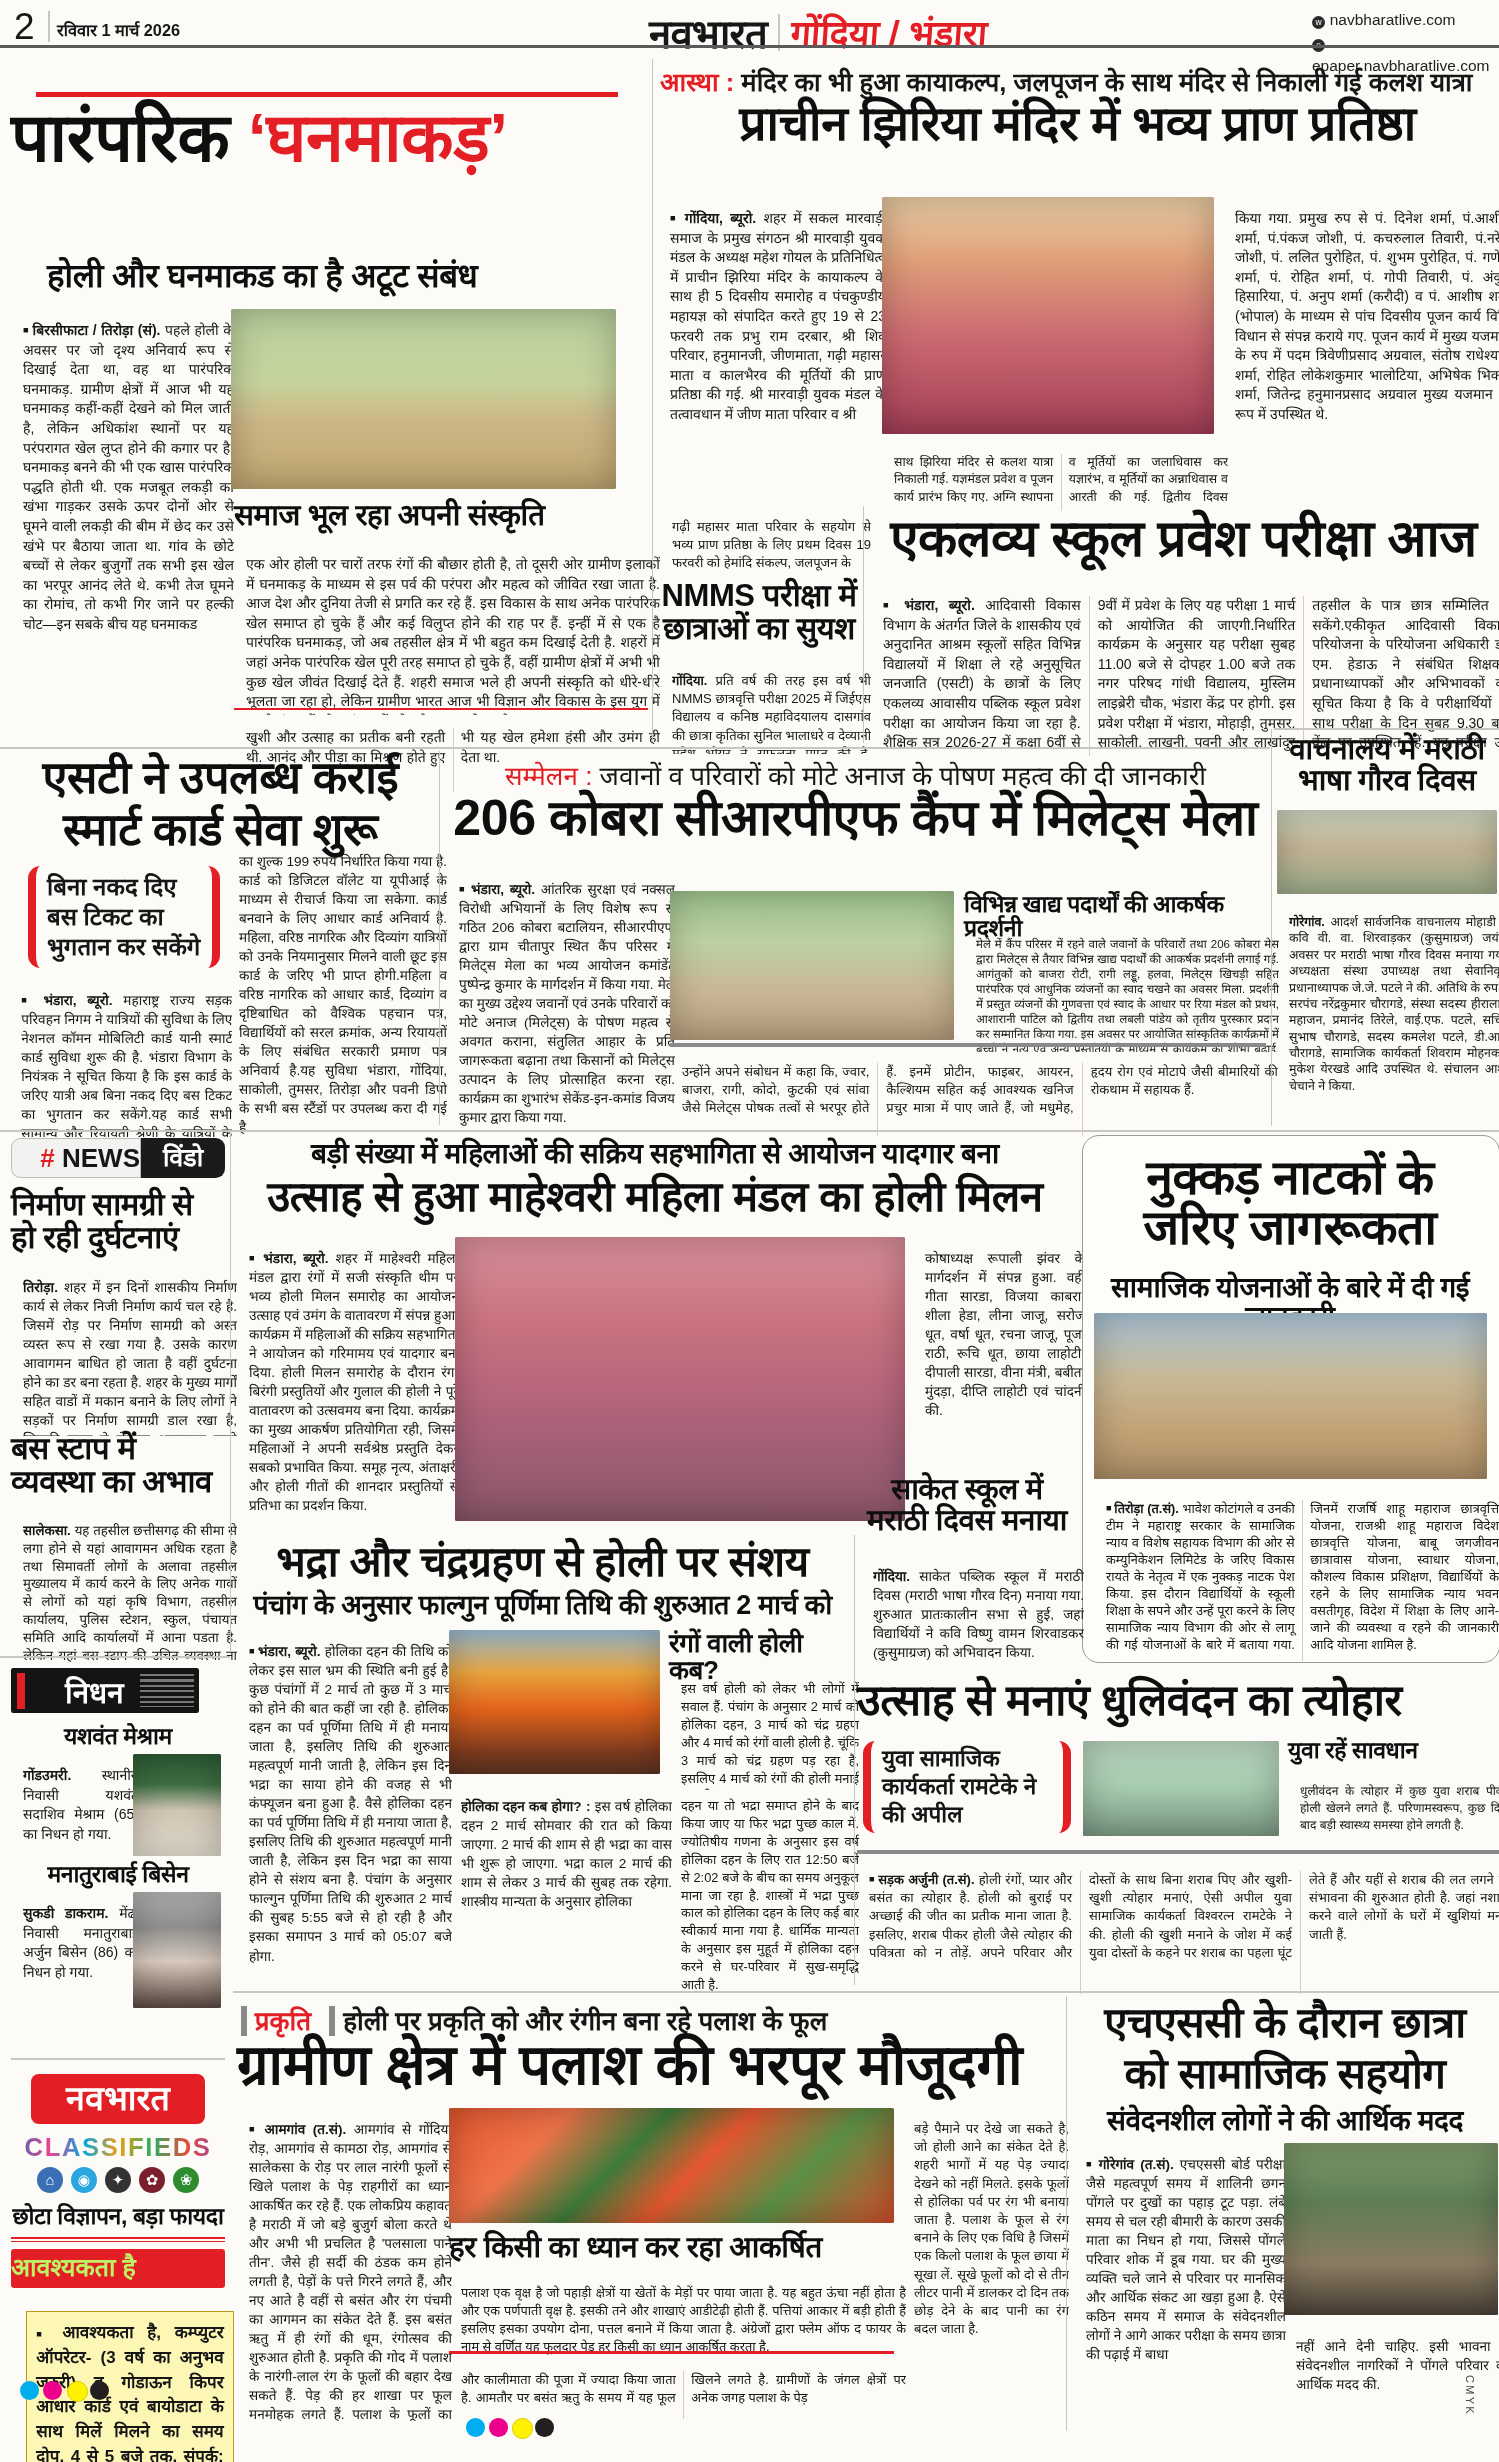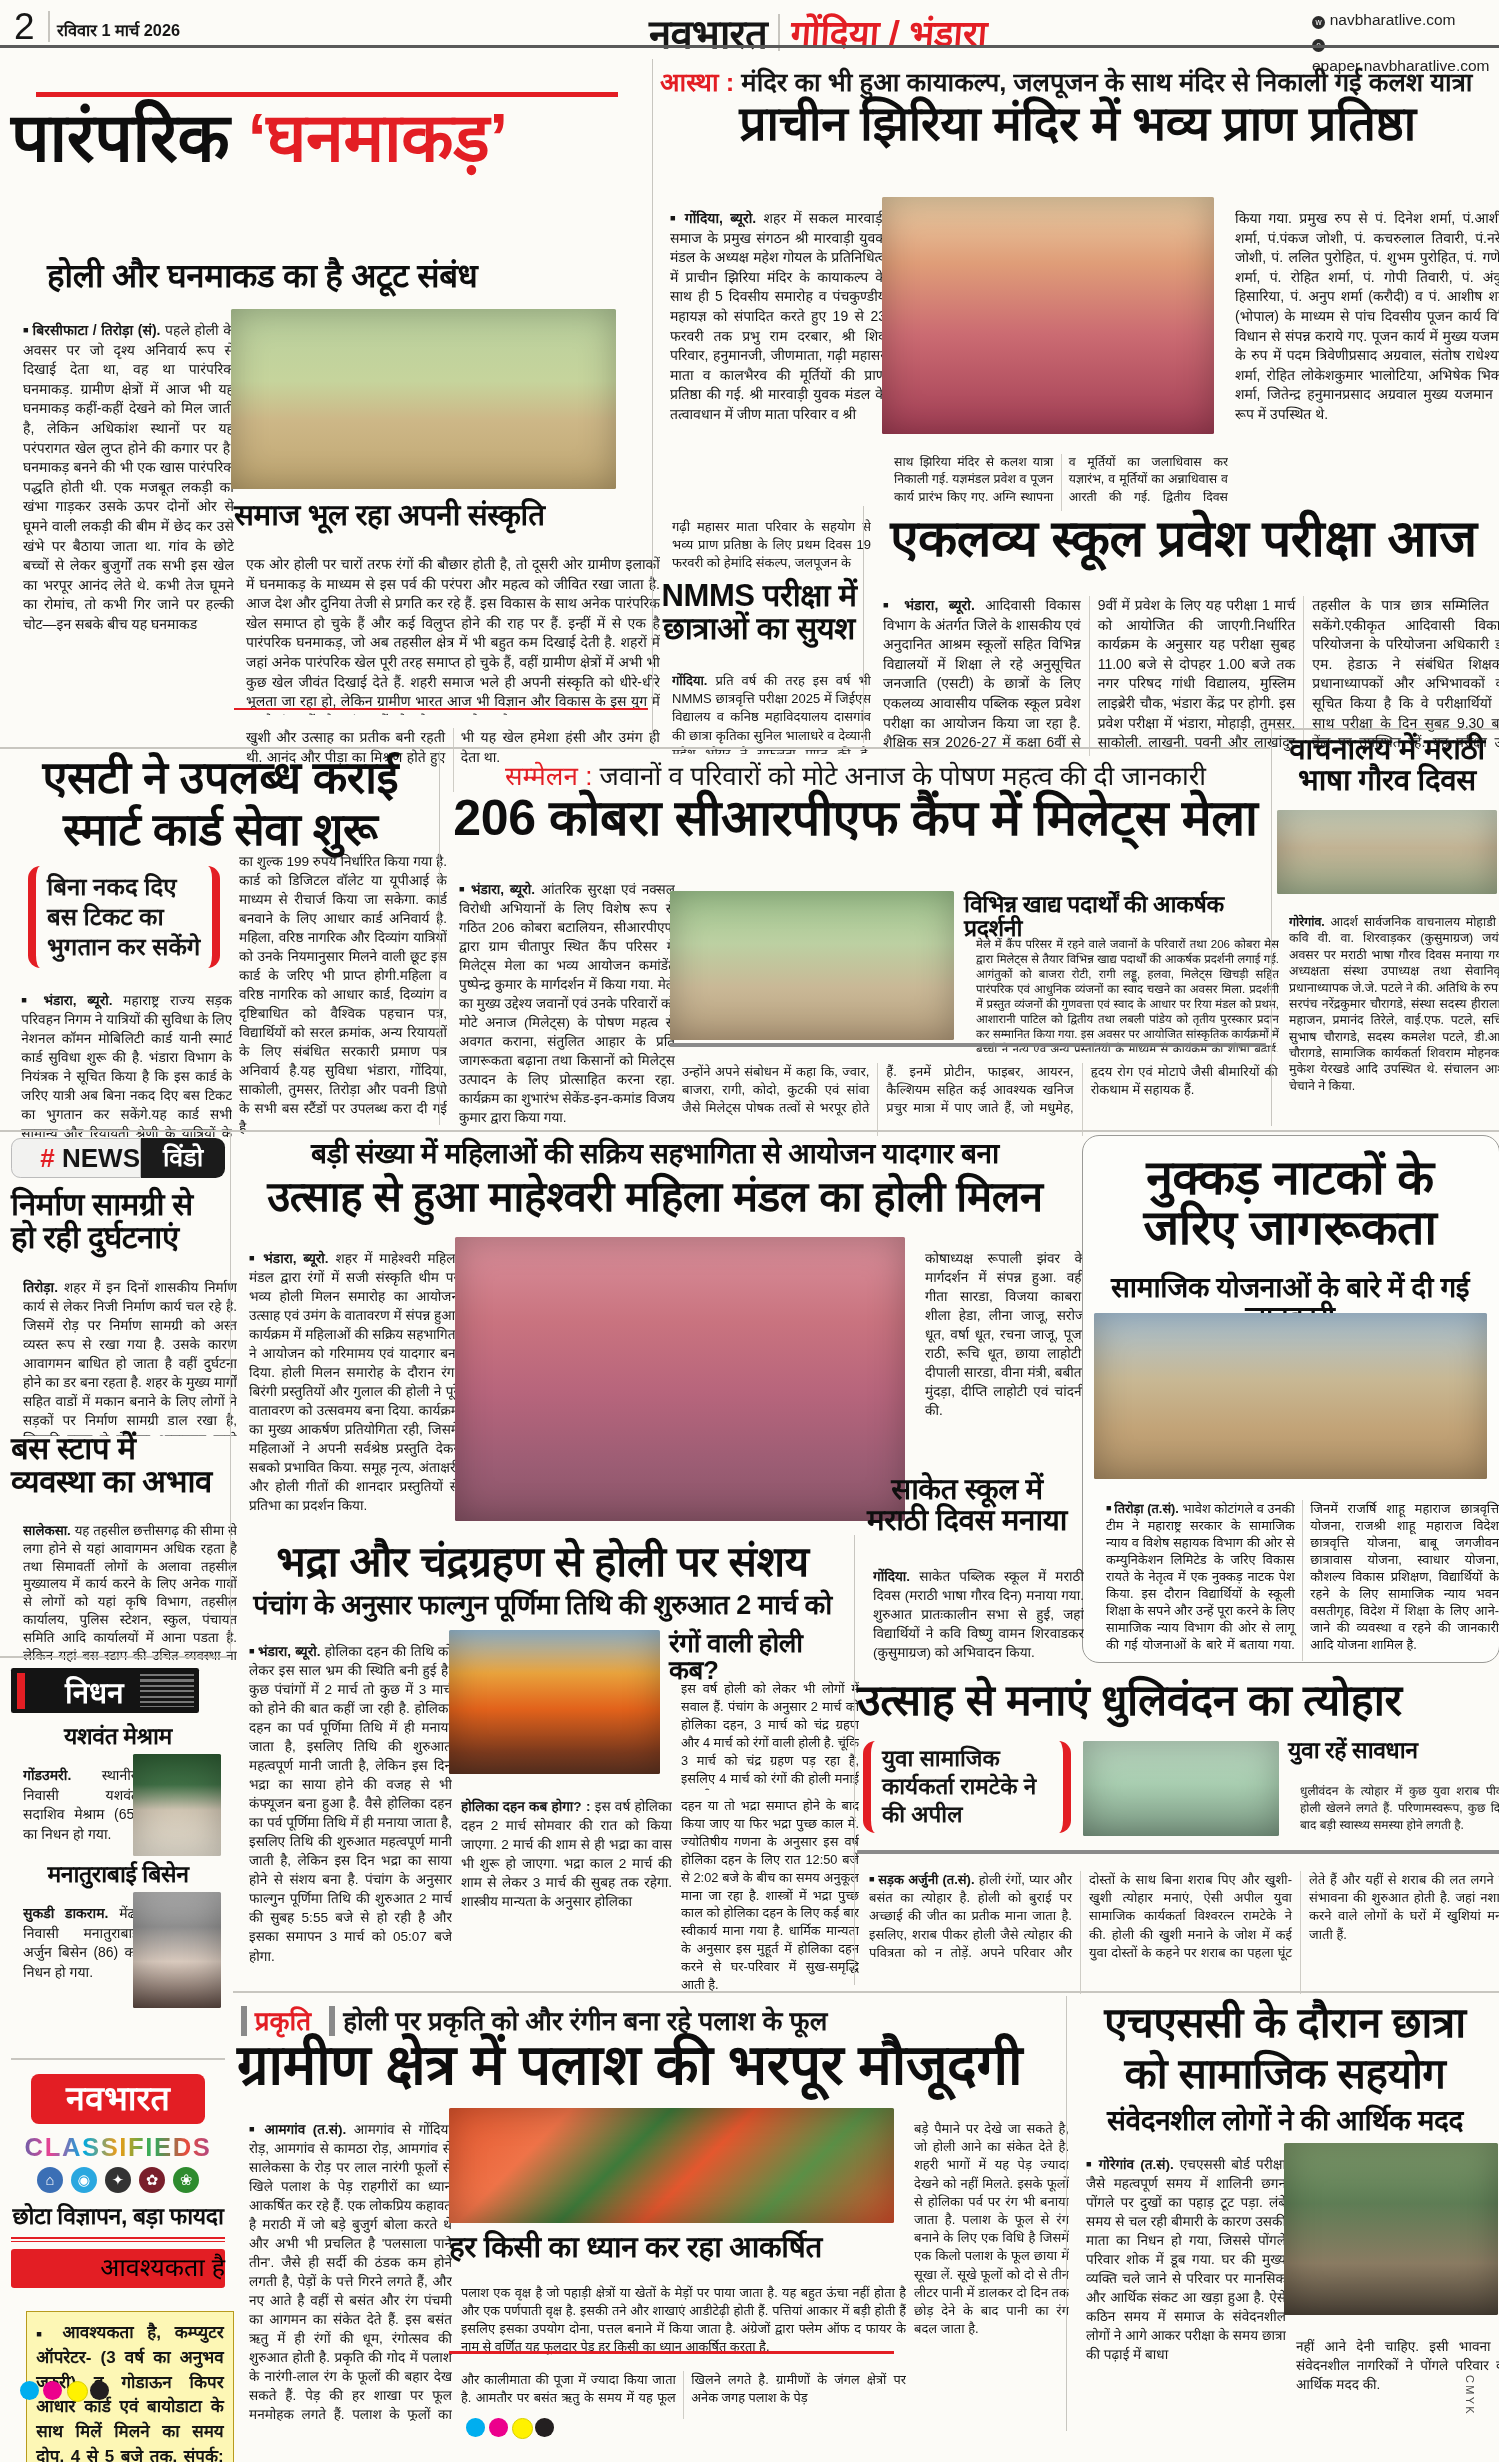--- a/index.html
+++ b/index.html
@@ -182,21 +182,21 @@
   <div class="a ctr rainbow" style="left:11px;top:2133px;width:214px;font-size:25.6px;letter-spacing:1.6px">CLASSIFIEDS</div>
   <div class="a ctr" style="left:11px;top:2167px;width:214px">
     <span class="icn" style="background:#3b6fb5">⌂</span>
     <span class="icn" style="background:#2aa7df">◉</span>
     <span class="icn" style="background:#333">✦</span>
     <span class="icn" style="background:#7a1f2b">✿</span>
     <span class="icn" style="background:#2e8b2e">❀</span>
   </div>
   <div class="a hl ctr" style="left:11px;top:2204px;width:214px;font-size:23px">छोटा विज्ञापन, बड़ा फायदा</div>
   <div class="a" style="left:11px;top:2237px;width:214px;height:5.4px;border-top:2.3px solid #e31e24;border-bottom:1.6px solid #e31e24"></div>
-  <div class="a" style="left:11px;top:2249px;width:214px;height:39px;background:#e31e24;border-radius:3.1px;color:#000000;font-size:25px;font-weight:400;text-align:right;line-height:37px">आवश्यकता है</div>
+  <div class="a" style="left:11px;top:2249px;width:214px;height:39px;background:#e31e24;border-radius:3.1px;color:#bef264;font-size:25px;font-weight:700;text-align:left;line-height:37px">आवश्यकता है</div>
   <p class="a bd sq" style="left:14px;top:2299px;width:208px;height:250px;background:#fdf7b5;border:1.6px solid #b89b1e;padding:9.3px;font-size:17px;line-height:1.45;font-weight:600">आवश्यकता है, कम्प्युटर ऑपरेटर- (3 वर्ष का अनुभव जरुरी) व गोडाऊन किपर आधार कार्ड एवं बायोडाटा के साथ मिलें मिलने का समय दोप. 4 से 5 बजे तक. संपर्क: कोठारी स्टोर्स, एच.पी. गॅस डिलर, इंदिरा गांधी स्टेडियम के सामने, गोंदिया</p>
 
   <div class="dot" style="left:20px;top:2381px;width:19.4px;height:19.4px;background:#00aeef"></div>
   <div class="dot" style="left:43px;top:2381px;width:19.4px;height:19.4px;background:#ec008c"></div>
   <div class="dot" style="left:67px;top:2381px;width:19.4px;height:19.4px;background:#fff200;border:0.8px solid #d8ce00"></div>
   <div class="dot" style="left:90px;top:2381px;width:19.4px;height:19.4px;background:#231f20"></div>
 
   <div class="a hr" style="left:233px;top:1991px;width:1266px;height:1.6px"></div>
   <div class="a" style="left:241px;top:2002px;width:823px;font-size:26px;font-weight:700">
     <span style="border-left:6.2px solid #8a8a8a;padding-left:7.8px" class="red">प्रकृति</span>

